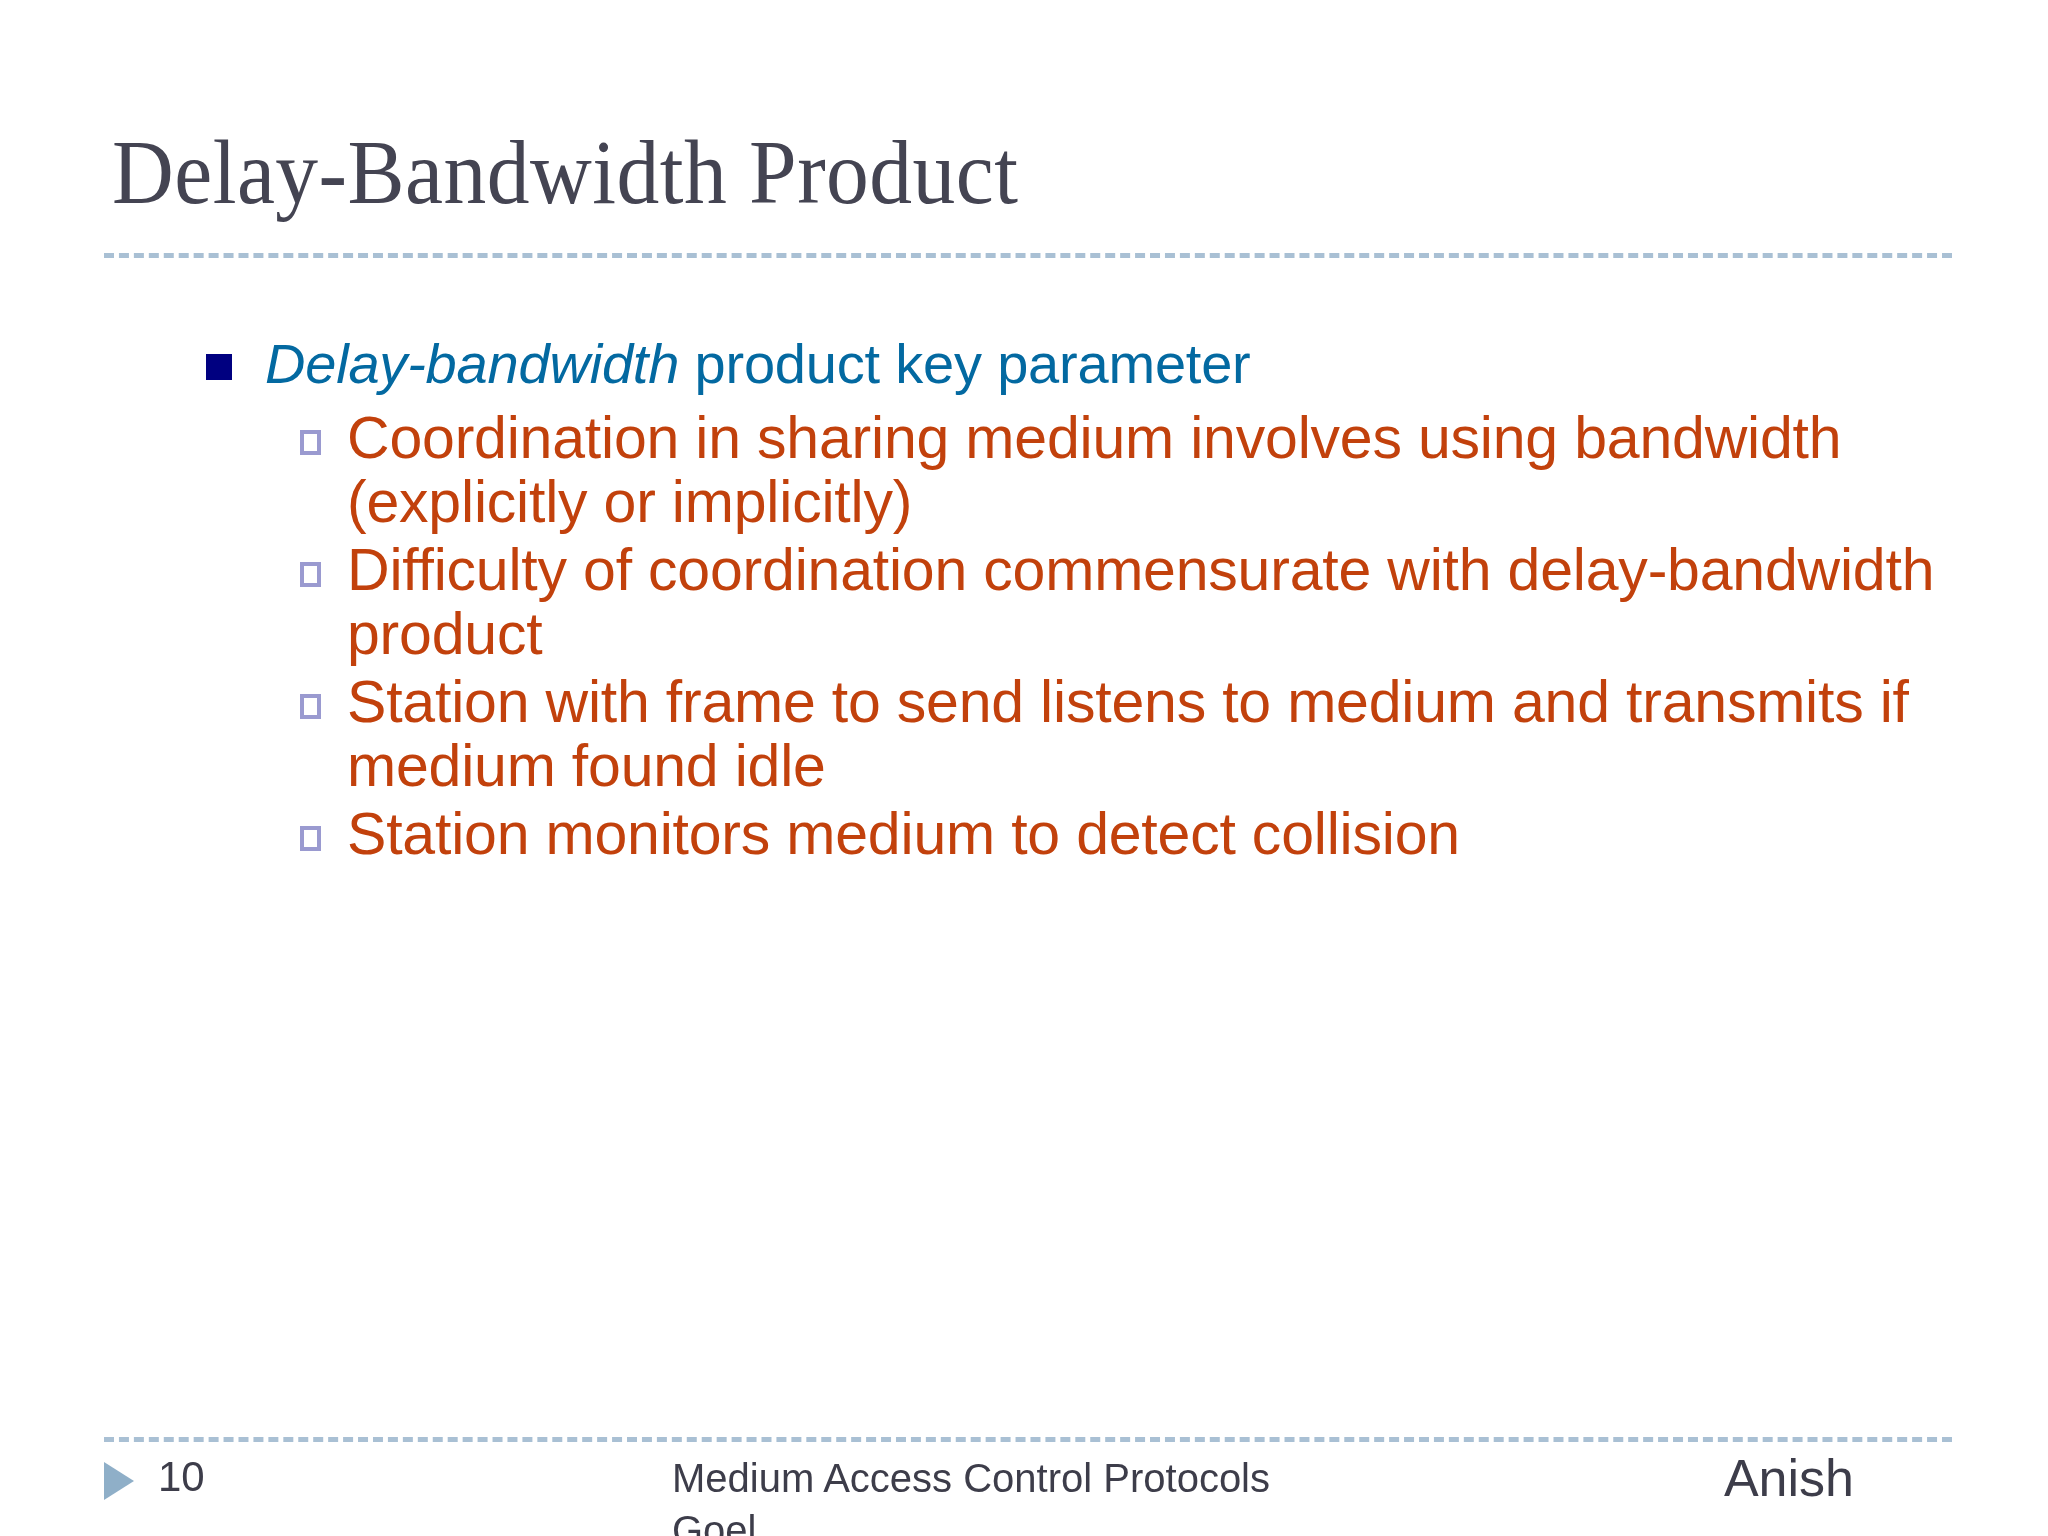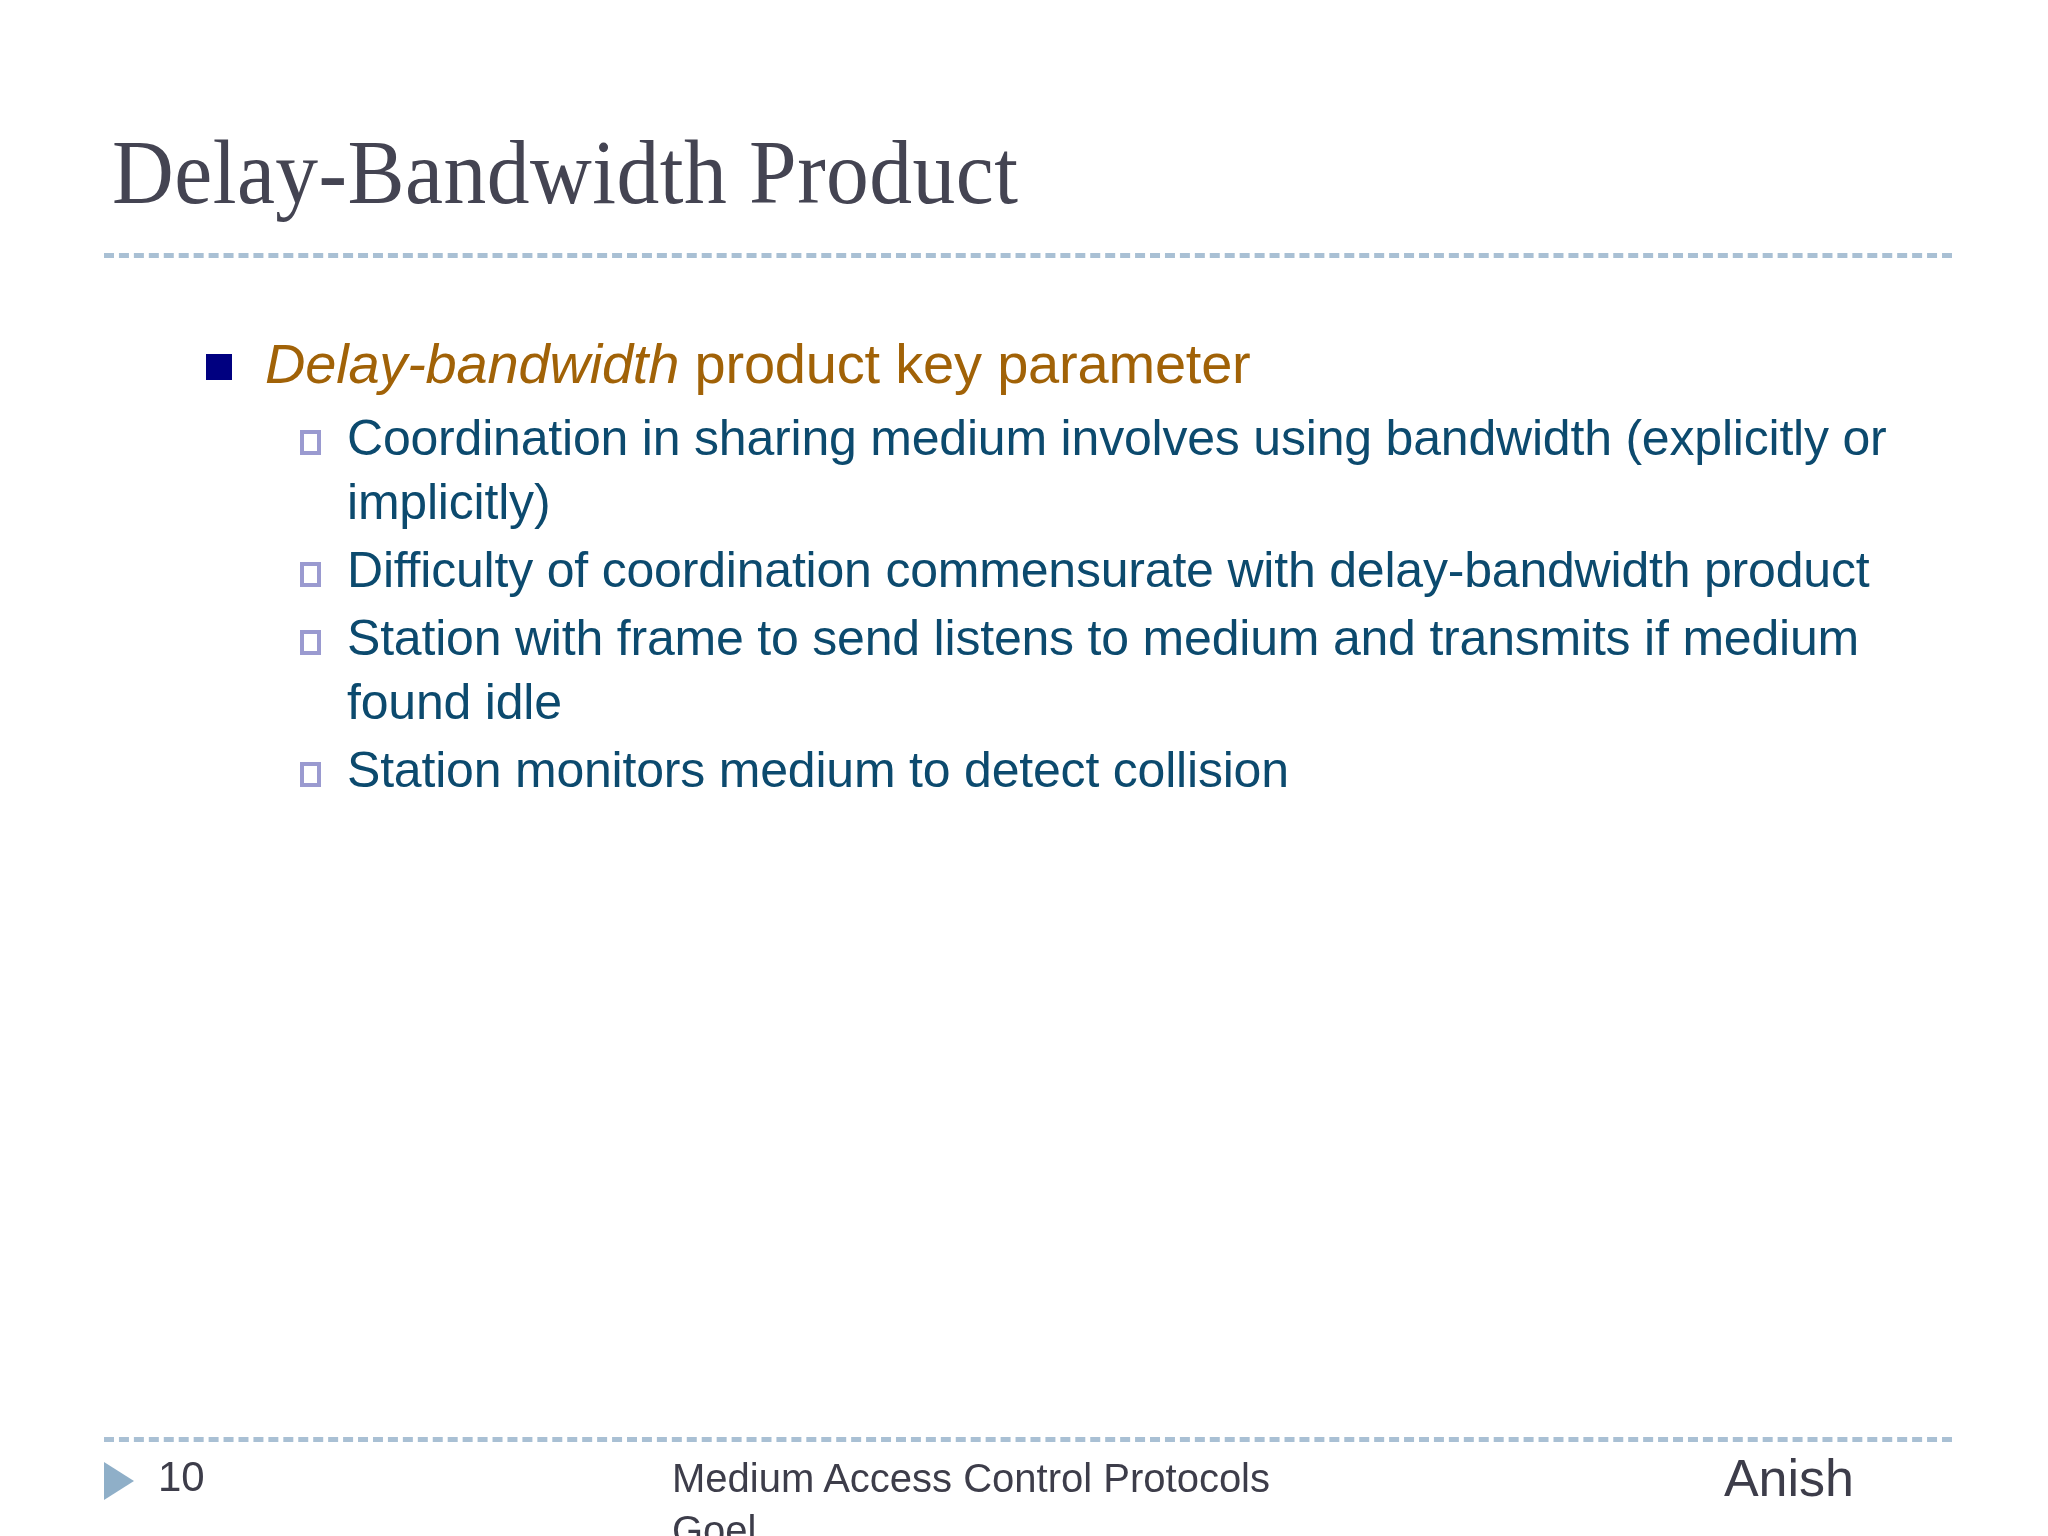--- a/index.html
+++ b/index.html
@@ -70,21 +70,21 @@
   .l1 .marker {
     flex: 0 0 auto;
     width: 26px;
     height: 26px;
     background: #000080;
     margin: 26px 33px 0 56px;
   }
   .l1 .text {
     font-size: 56px;
     line-height: 72px;
-    color: #a16207;
+    color: #0369a1;
     font-family: "Liberation Sans", sans-serif;
     font-weight: 400;
     letter-spacing: -0.2px;
   }
   .l1 .text em {
     font-style: italic;
   }
 
   .l2 {
     display: flex;
@@ -94,23 +94,23 @@
   .l2 .marker {
     flex: 0 0 auto;
     width: 21px;
     height: 25px;
     border: 4px solid #9a9ad0;
     background: #ffffff;
     box-sizing: border-box;
     margin: 24px 26px 0 150px;
   }
   .l2 .text {
-    font-size: 50px;
+    font-size: 59px;
     line-height: 64px;
-    color: #0c4a6e;
+    color: #c2410c;
     max-width: 1600px;
     letter-spacing: -0.2px;
   }
 
   .gap-before { margin-top: 20px; }
 
   
   .footer {
     position: absolute;
     left: 0;

